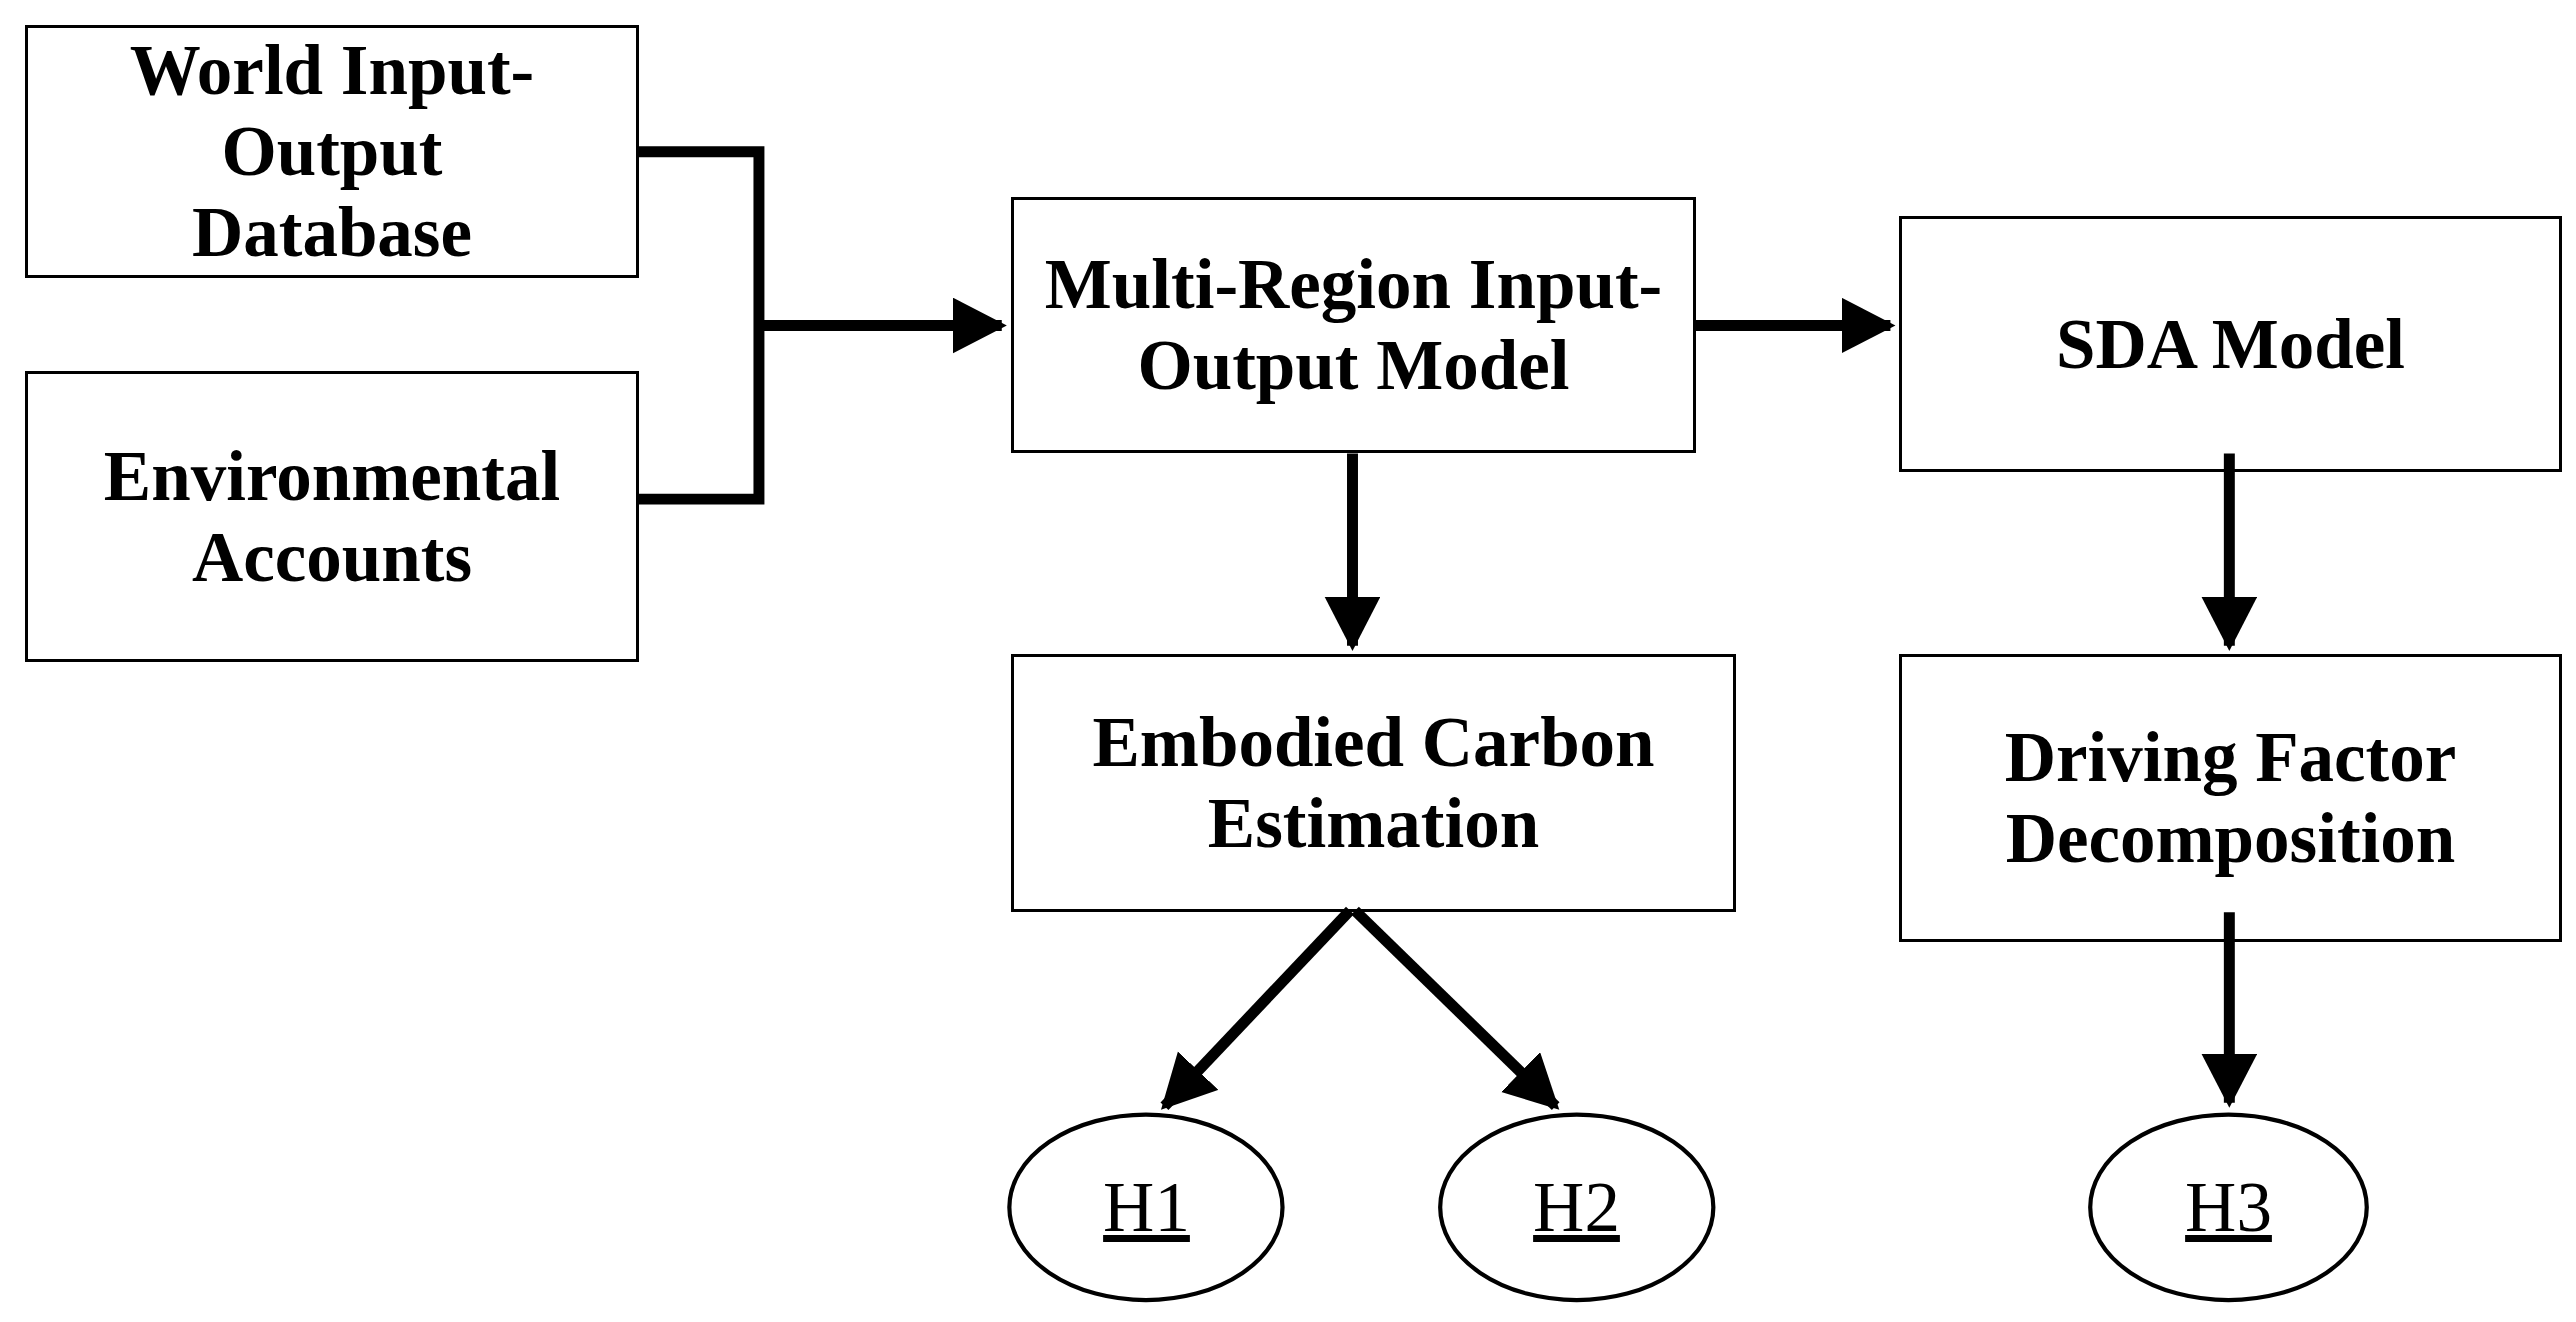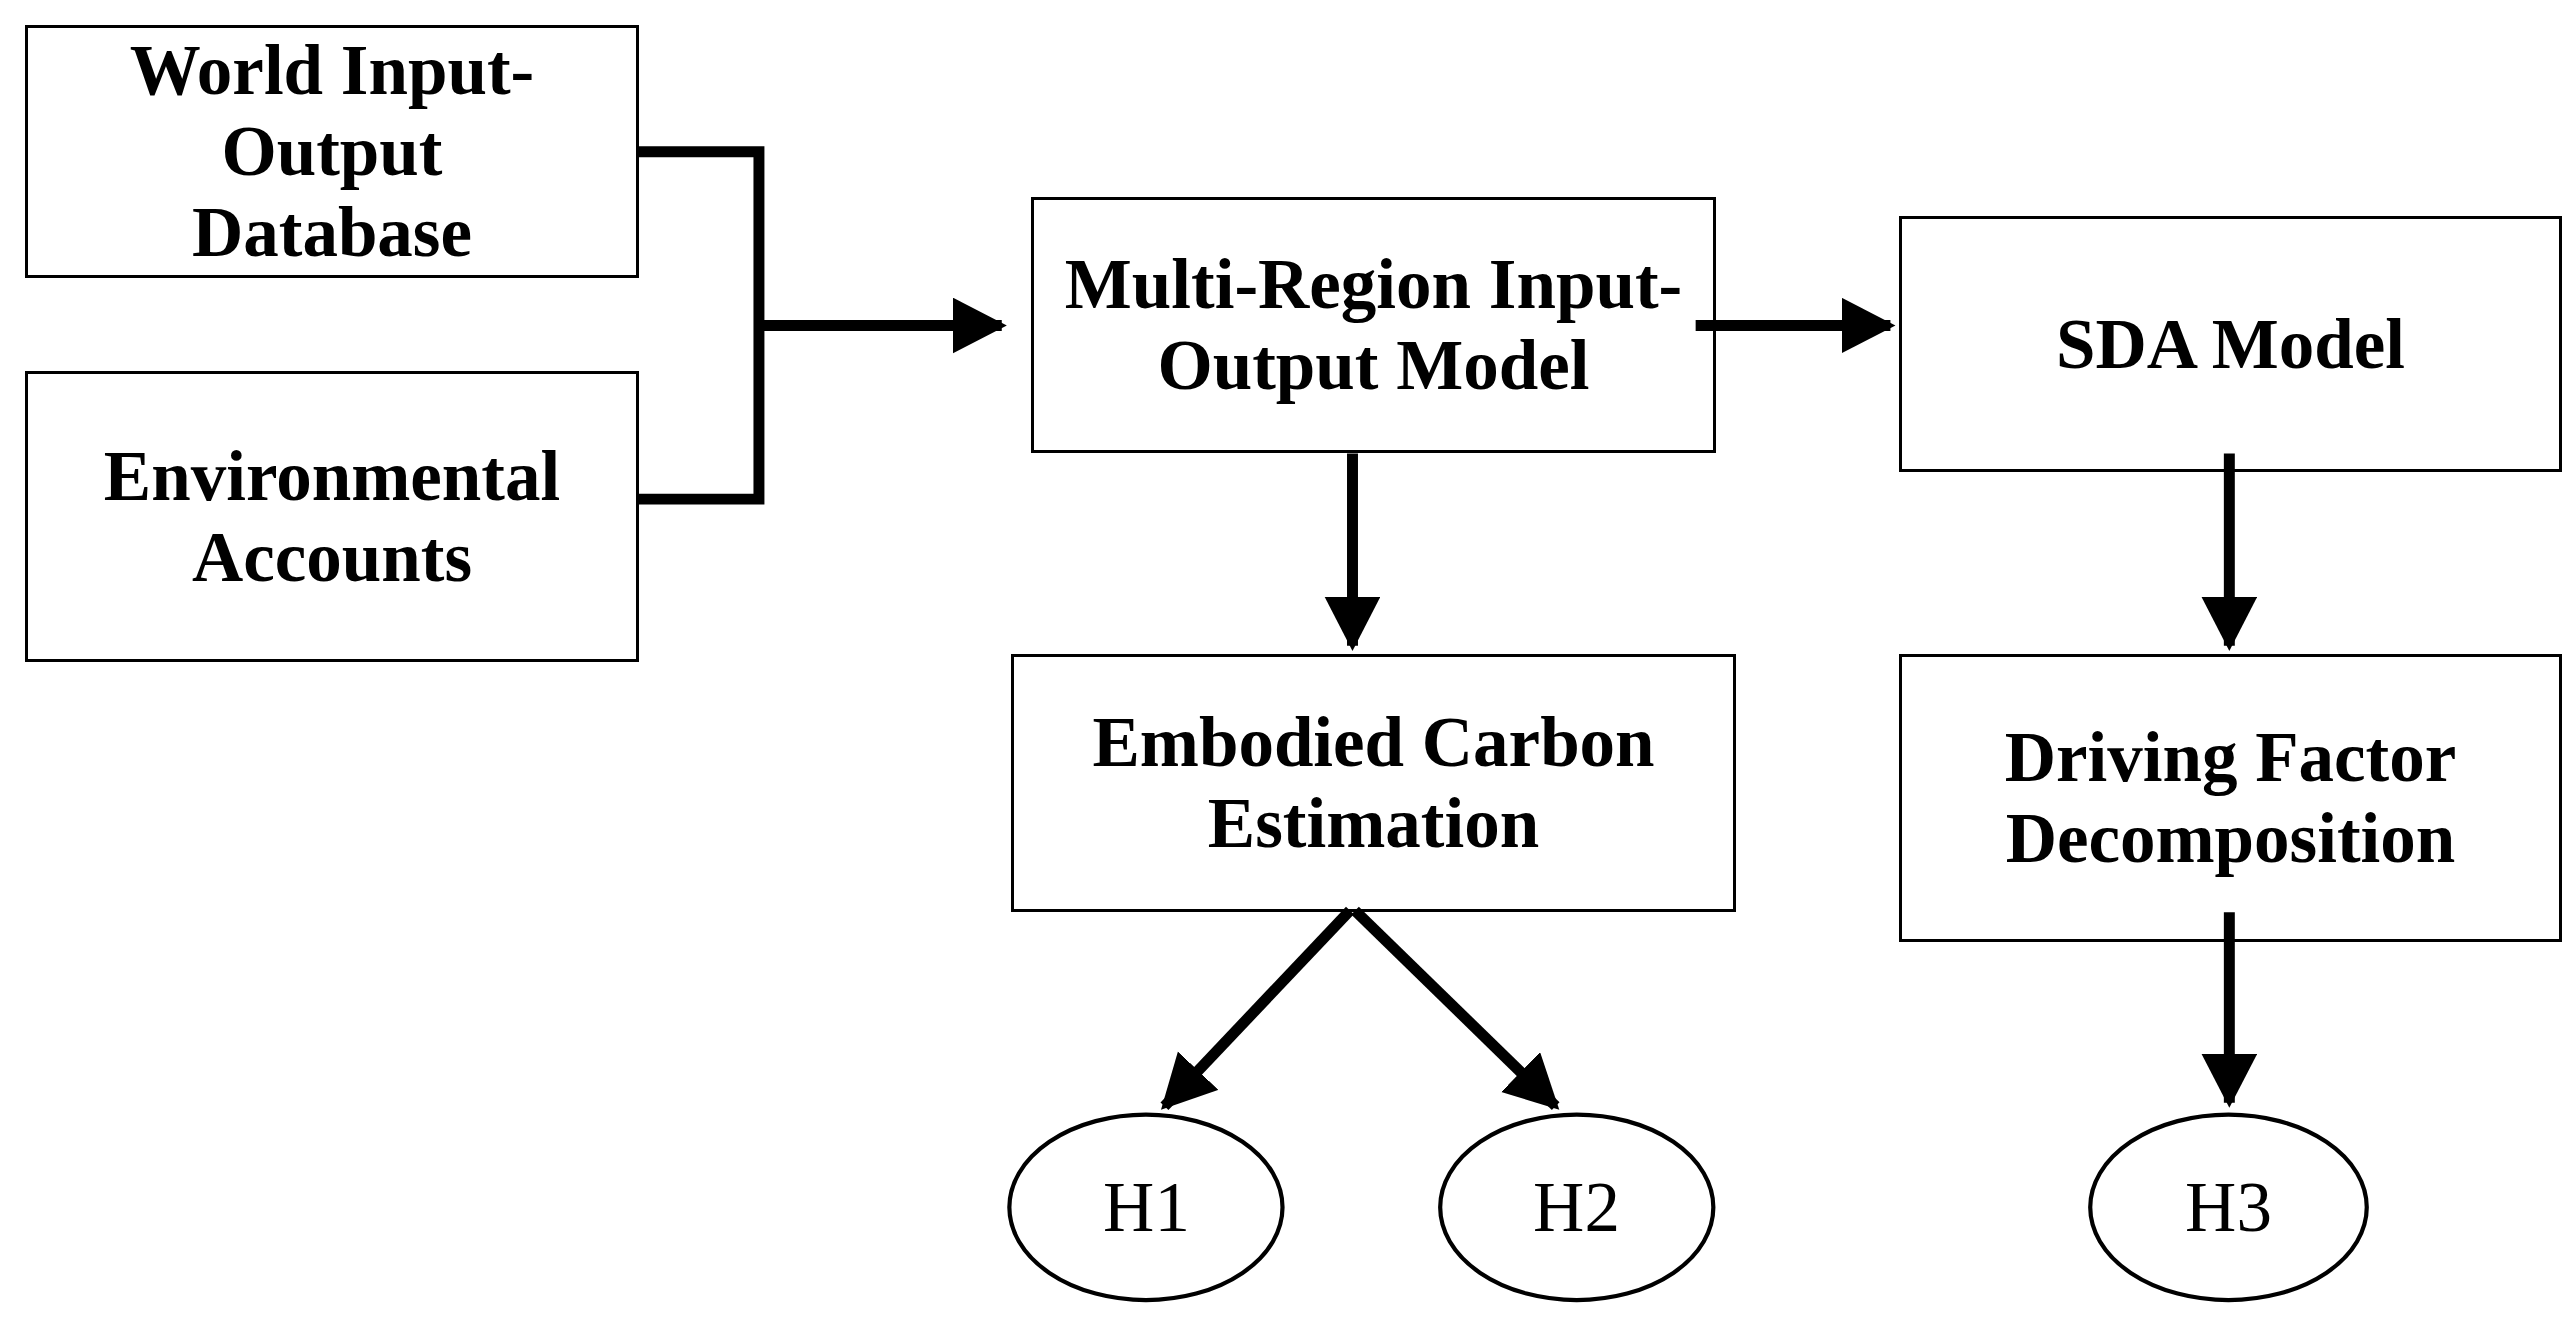--- a/index.html
+++ b/index.html
@@ -42,25 +42,26 @@
   }
   .ellipse-label {
     position: absolute;
     display: flex;
     align-items: center;
     justify-content: center;
     text-align: center;
     font-size: 71px;
     line-height: 1;
     color: #000000;
+    text-decoration: underline;
   }
   
   #node-wiod      { left: 25px;   top: 25px;  width: 614px; height: 253px; }
   #node-env       { left: 25px;   top: 371px; width: 614px; height: 291px; }
-  #node-mrio      { left: 1011px; top: 197px; width: 685px; height: 256px; margin-left: 20px; }
+  #node-mrio      { left: 1011px; top: 197px; width: 685px; height: 256px; }
   #node-sda       { left: 1899px; top: 197px; width: 663px; height: 256px; margin-top: 19px; }
   #node-embodied  { left: 1011px; top: 654px; width: 725px; height: 258px; }
   #node-driving   { left: 1899px; top: 654px; width: 663px; height: 288px; }
   #label-h1 { left: 1062px; top: 1157px; width: 169px; height: 101px; }
   #label-h2 { left: 1492px; top: 1157px; width: 169px; height: 101px; }
   #label-h3 { left: 2144px; top: 1157px; width: 169px; height: 101px; }
 </style>
 </head>
 <body>
 

